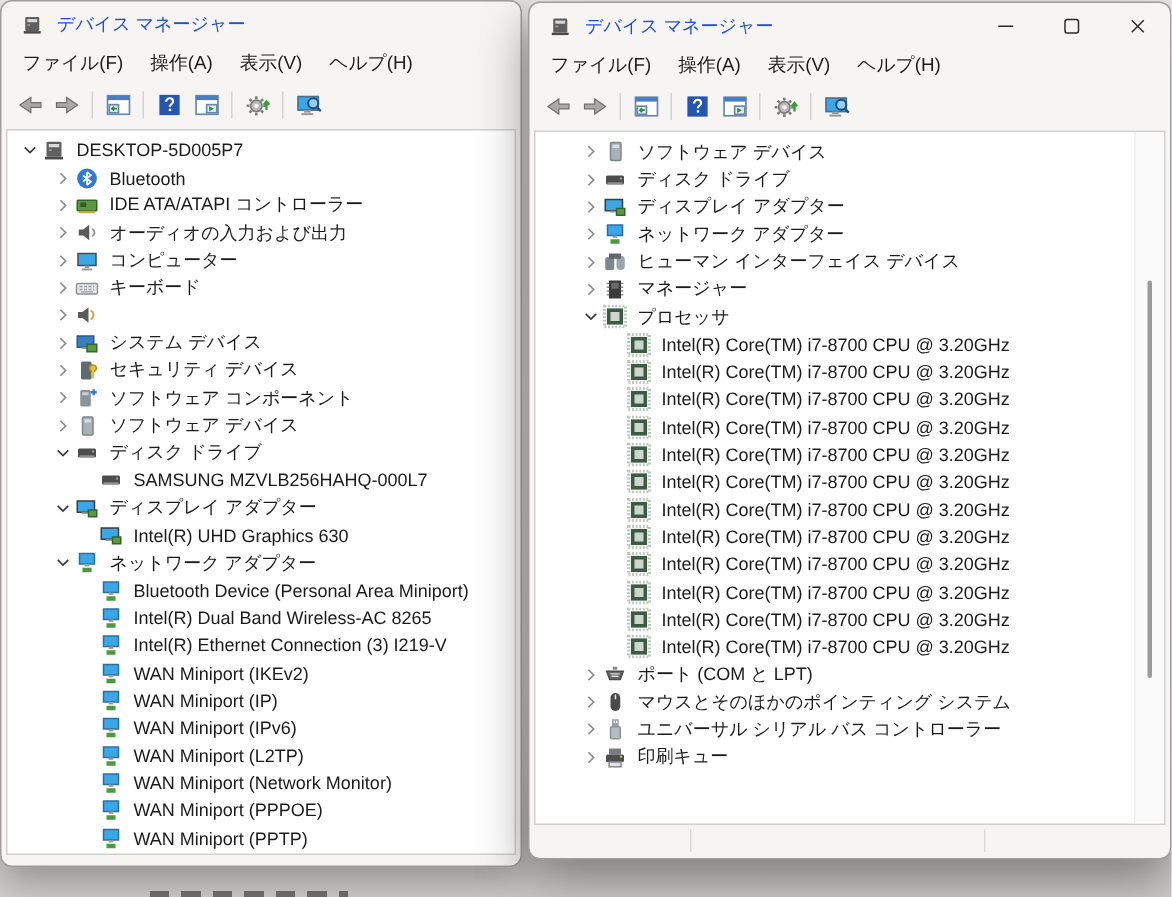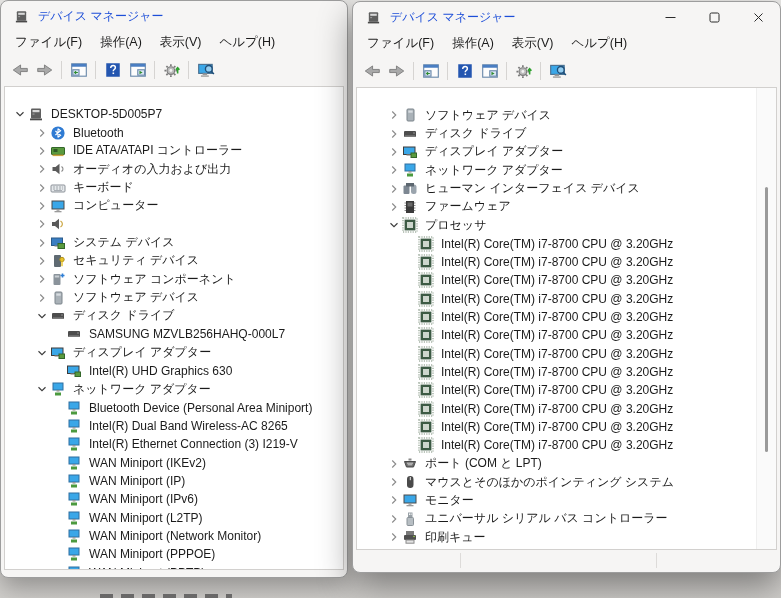--- a/index.html
+++ b/index.html
@@ -21,21 +21,21 @@
   .wc{width:44px;height:100%;display:flex;align-items:center;justify-content:center;}
   .wc svg{width:11px;height:11px;}
   .menubar{height:25px;display:flex;align-items:flex-start;padding-left:5px;}
   .menuitem{font-size:12.5px;color:#1c1c1c;padding:3px 9px;white-space:nowrap;}
   .toolbar{height:28px;display:flex;align-items:center;padding-left:6px;}
   .tbtn{width:25px;height:23px;display:flex;align-items:center;justify-content:center;}
   .tbtn svg{width:18px;height:18px;}
   .tsep{width:1px;height:18px;background:#d6d4d2;margin:0 4px;}
   .content{
     position:absolute;left:3px;right:3px;top:85px;background:#fff;
-    border:1px solid #d2d0ce;overflow:hidden;padding-top:18px;box-sizing:border-box;
+    border:1px solid #d2d0ce;overflow:hidden;padding-top:4px;box-sizing:border-box;
   }
   #win-back .content{bottom:7px;}
   #win-front .content{bottom:22px;}
   .statusbar{position:absolute;left:3px;right:3px;bottom:3px;height:17px;}
   .statusdiv{position:absolute;top:1px;bottom:1px;width:1px;background:#dddbd9;}
   .trow{height:18.35px;display:flex;align-items:center;white-space:nowrap;}
   .trow.d0{padding-left:6px;}
   .trow.d1{padding-left:28px;}
   .trow.d2{padding-left:44px;}
   .chev{width:17px;height:16px;flex:0 0 17px;display:flex;align-items:center;justify-content:center;}
@@ -188,40 +188,40 @@
         <span class="tlabel">オーディオの入力および出力</span>
       </div>
       <div class="trow d1">
         <span class="chev">
           <svg viewBox="0 0 16 16" xmlns="http://www.w3.org/2000/svg">
             <path d="M6 4l4 4-4 4" fill="none" stroke="#8a8a8a" stroke-width="1.3"></path>
           </svg>
         </span>
         <span class="ticn">
           <svg viewBox="0 0 16 16" xmlns="http://www.w3.org/2000/svg">
-            <rect x="1" y="5" width="14" height="7" rx="1" fill="#e6e9ec" stroke="#8b9198"></rect>
-            <path d="M3 7h2M6 7h2M9 7h2M12 7h1M3 9h2M6 9h2M9 9h2M12 9h1M4 10.6h8" stroke="#9aa0a6" stroke-width="0.9"></path>
-          </svg>
-        </span>
-        <span class="tlabel">キーボード</span>
-      </div>
-      <div class="trow d1">
-        <span class="chev">
-          <svg viewBox="0 0 16 16" xmlns="http://www.w3.org/2000/svg">
-            <path d="M6 4l4 4-4 4" fill="none" stroke="#8a8a8a" stroke-width="1.3"></path>
-          </svg>
-        </span>
-        <span class="ticn">
-          <svg viewBox="0 0 16 16" xmlns="http://www.w3.org/2000/svg">
             <rect x="2" y="3" width="12" height="8" fill="#3aa7e8" stroke="#4a4a4a"></rect>
             <rect x="6.5" y="11" width="3" height="1.8" fill="#9a9a9a"></rect>
             <rect x="4.5" y="13" width="7" height="1.3" fill="#9a9a9a"></rect>
           </svg>
         </span>
         <span class="tlabel">コンピューター</span>
+      </div>
+      <div class="trow d1">
+        <span class="chev">
+          <svg viewBox="0 0 16 16" xmlns="http://www.w3.org/2000/svg">
+            <path d="M6 4l4 4-4 4" fill="none" stroke="#8a8a8a" stroke-width="1.3"></path>
+          </svg>
+        </span>
+        <span class="ticn">
+          <svg viewBox="0 0 16 16" xmlns="http://www.w3.org/2000/svg">
+            <rect x="1" y="5" width="14" height="7" rx="1" fill="#e6e9ec" stroke="#8b9198"></rect>
+            <path d="M3 7h2M6 7h2M9 7h2M12 7h1M3 9h2M6 9h2M9 9h2M12 9h1M4 10.6h8" stroke="#9aa0a6" stroke-width="0.9"></path>
+          </svg>
+        </span>
+        <span class="tlabel">キーボード</span>
       </div>
       <div class="trow d1">
         <span class="chev">
           <svg viewBox="0 0 16 16" xmlns="http://www.w3.org/2000/svg">
             <path d="M6 4l4 4-4 4" fill="none" stroke="#8a8a8a" stroke-width="1.3"></path>
           </svg>
         </span>
         <span class="ticn">
           <svg viewBox="0 0 16 16" xmlns="http://www.w3.org/2000/svg">
             <path d="M2 6h3l4-3.2v10.4L5 10H2z" fill="#5a5a5a"></path>
@@ -655,21 +655,21 @@
             <path d="M6 4l4 4-4 4" fill="none" stroke="#8a8a8a" stroke-width="1.3"></path>
           </svg>
         </span>
         <span class="ticn">
           <svg viewBox="0 0 16 16" xmlns="http://www.w3.org/2000/svg">
             <rect x="4" y="2" width="8" height="12" fill="#3a3a3a"></rect>
             <rect x="5.5" y="3.5" width="5" height="4" fill="#6a6a6a"></rect>
             <path d="M2.5 4h1.5M2.5 6.5h1.5M2.5 9h1.5M2.5 11.5h1.5M12 4h1.5M12 6.5h1.5M12 9h1.5M12 11.5h1.5" stroke="#8a8a8a"></path>
           </svg>
         </span>
-        <span class="tlabel">ファームウェア</span>
+        <span class="tlabel">マネージャー</span>
       </div>
       <div class="trow d1">
         <span class="chev">
           <svg viewBox="0 0 16 16" xmlns="http://www.w3.org/2000/svg">
             <path d="M4 6l4 4 4-4" fill="none" stroke="#3c3c3c" stroke-width="1.3"></path>
           </svg>
         </span>
         <span class="ticn">
           <svg viewBox="0 0 16 16" xmlns="http://www.w3.org/2000/svg">
             <rect x="1" y="1" width="14" height="14" fill="none" stroke="#bcc6bc" stroke-width="2" stroke-dasharray="1.2 1.2"></rect>
@@ -832,35 +832,20 @@
             <path d="M6 4l4 4-4 4" fill="none" stroke="#8a8a8a" stroke-width="1.3"></path>
           </svg>
         </span>
         <span class="ticn">
           <svg viewBox="0 0 16 16" xmlns="http://www.w3.org/2000/svg">
             <rect x="5" y="2" width="6.5" height="12" rx="3.2" fill="#4a4a4a"></rect>
             <rect x="7.8" y="3" width="1" height="3.2" fill="#e8e8e8"></rect>
           </svg>
         </span>
         <span class="tlabel">マウスとそのほかのポインティング システム</span>
-      </div>
-      <div class="trow d1">
-        <span class="chev">
-          <svg viewBox="0 0 16 16" xmlns="http://www.w3.org/2000/svg">
-            <path d="M6 4l4 4-4 4" fill="none" stroke="#8a8a8a" stroke-width="1.3"></path>
-          </svg>
-        </span>
-        <span class="ticn">
-          <svg viewBox="0 0 16 16" xmlns="http://www.w3.org/2000/svg">
-            <rect x="2" y="3" width="12" height="8" fill="#3aa7e8" stroke="#4a4a4a"></rect>
-            <rect x="6.5" y="11" width="3" height="1.8" fill="#9a9a9a"></rect>
-            <rect x="4.5" y="13" width="7" height="1.3" fill="#9a9a9a"></rect>
-          </svg>
-        </span>
-        <span class="tlabel">モニター</span>
       </div>
       <div class="trow d1">
         <span class="chev">
           <svg viewBox="0 0 16 16" xmlns="http://www.w3.org/2000/svg">
             <path d="M6 4l4 4-4 4" fill="none" stroke="#8a8a8a" stroke-width="1.3"></path>
           </svg>
         </span>
         <span class="ticn">
           <svg viewBox="0 0 16 16" xmlns="http://www.w3.org/2000/svg">
             <rect x="6" y="1.5" width="4.5" height="5" fill="#98a0a6"></rect>

